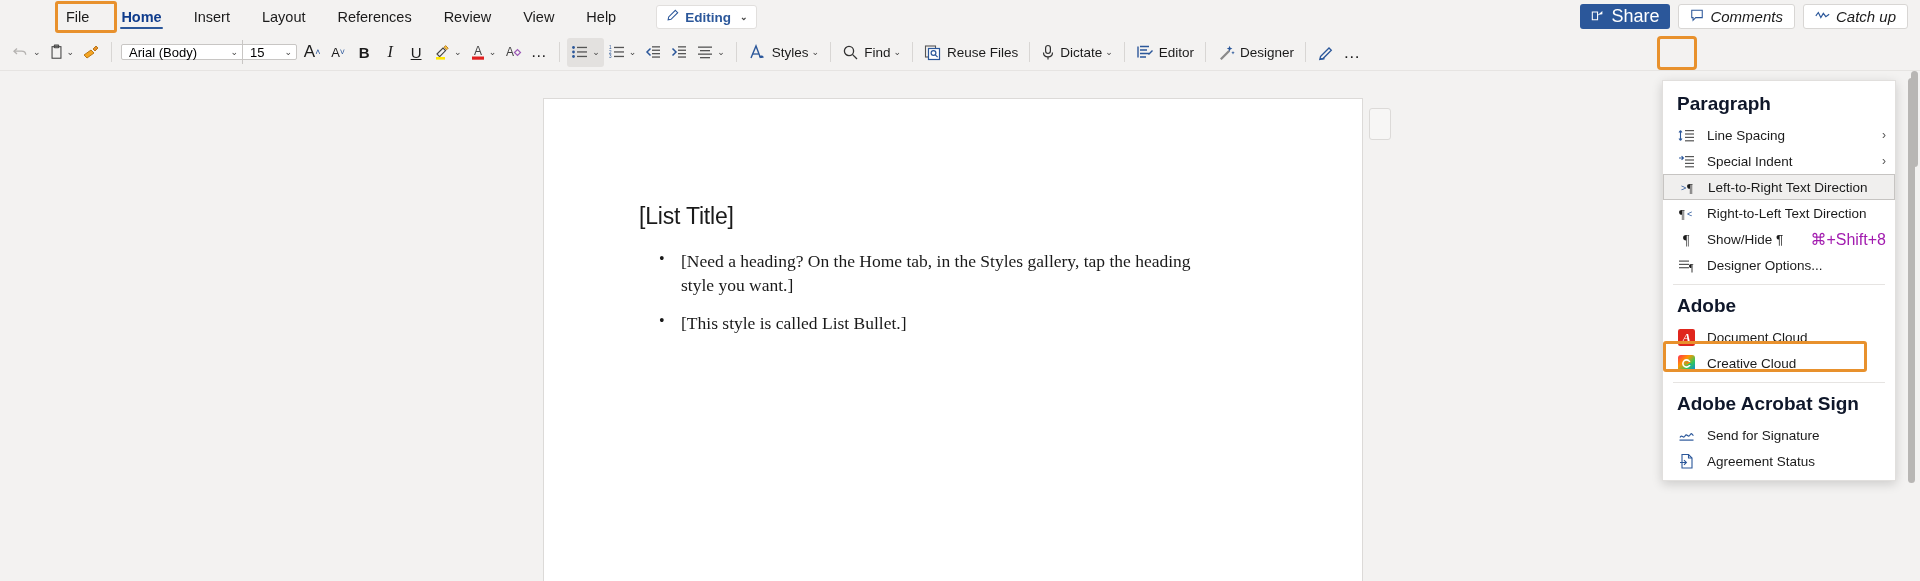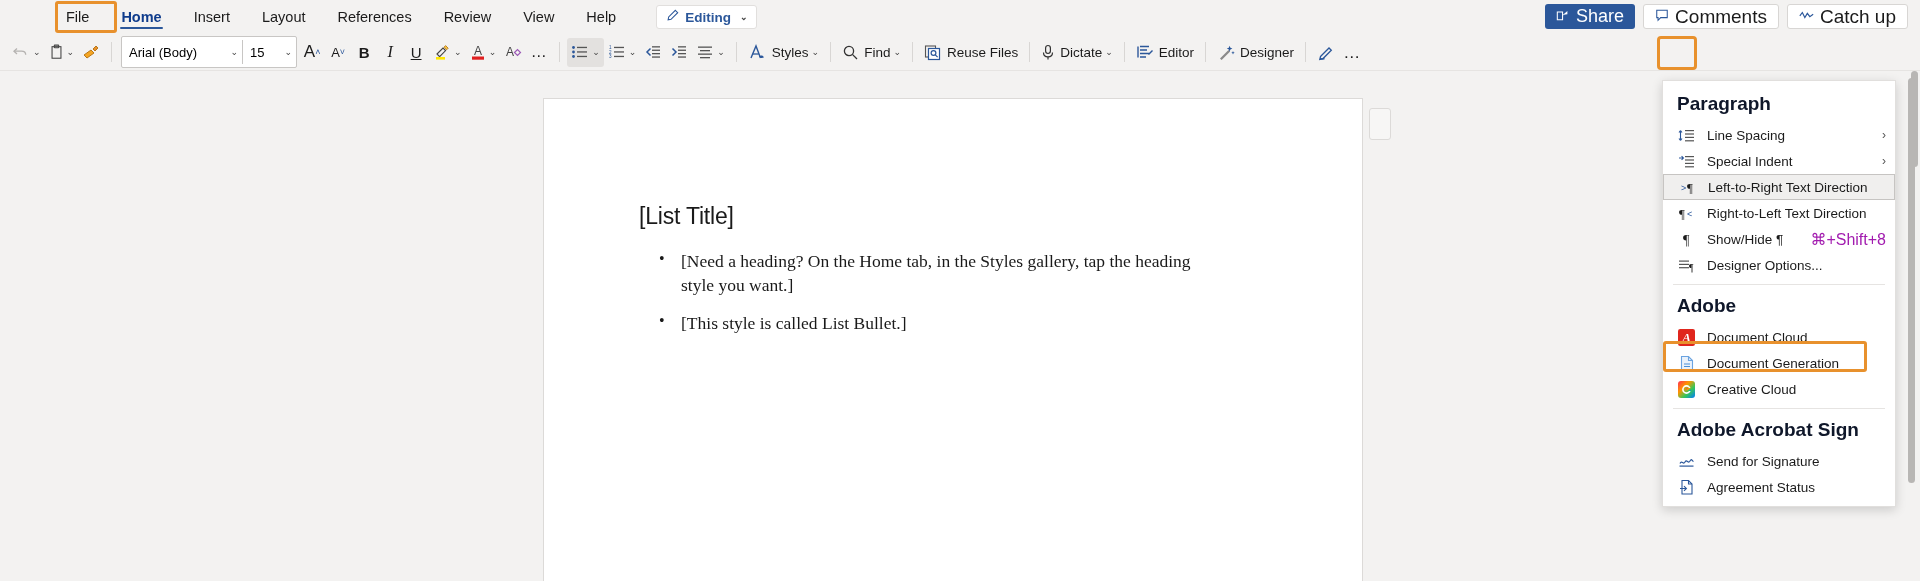--- a/index.html
+++ b/index.html
@@ -48,21 +48,21 @@
     display: flex; align-items: center; gap: 8px;
   }
   .btn-share {
     display: flex; align-items: center; gap: 6px;
     background: #2b579a; color: #fff; border-radius: 3px;
     height: 25px; padding: 0 11px; font-size: 18px; cursor: pointer;
   }
   .btn-plain {
     display: flex; align-items: center; gap: 6px;
     background: #fff; color: #1b1b1b; border: 1px solid #d8d6d4; border-radius: 3px;
-    height: 25px; padding: 0 11px; font-size: 19px; cursor: pointer;
+    height: 25px; padding: 0 11px; font-size: 15px; cursor: pointer; font-style: italic;
   }
   .btn-plain .gl, .btn-share .gl { color: #2b579a; font-size: 13px; }
   .btn-share .gl { color: #fff; }
 
   
   .ribbon {
     position: absolute; top: 34px; left: 0; width: 1920px; height: 37px;
     background: #f3f2f1; border-bottom: 1px solid #e6e4e2;
     display: flex; align-items: center; padding-left: 8px;
   }
@@ -73,21 +73,21 @@
     height: 29px; min-width: 26px; padding: 0 4px;
     border-radius: 3px; cursor: pointer; color: #1b1b1b; font-size: 14px;
   }
   .ri.sel { background: #e3e1df; }
   .ri.disabled { color: #b4b2b0; }
   .ri .lbl { font-size: 13.5px; margin-left: 5px; white-space: nowrap; }
   .chev { font-size: 9px; margin-left: 3px; color: #444; }
   .fontbox {
     display: flex; align-items: center;
     background: #fff; border: 1px solid #c8c6c4; border-radius: 2px;
-    height: 32px; margin: 0 2px;
+    height: 16px; margin: 0 2px;
   }
   .fontname {
     width: 120px; padding: 0 4px 0 7px; font-size: 13px;
     display: flex; align-items: center; justify-content: space-between;
   }
   .fontdiv { width: 1px; height: 24px; background: #c8c6c4; }
   .fontsize {
     width: 53px; padding: 0 4px 0 7px; font-size: 13px;
     display: flex; align-items: center; justify-content: space-between;
   }
@@ -543,30 +543,20 @@
       <div class="menu-div"></div>
       <div class="menu-head">Adobe</div>
       <div class="menu-item">
         <span class="mi-icon">
           <svg width="17" height="17" viewBox="0 0 17 17">
             <rect width="17" height="17" rx="2.2" fill="#e0261d"></rect>
             <text x="8.5" y="13" font-size="13" text-anchor="middle" fill="#fff" font-family="Liberation Serif" font-style="italic" font-weight="bold">A</text>
           </svg>
         </span>
         <span class="mi-label">Document Cloud</span>
-      </div>
-      <div class="menu-item">
-        <span class="mi-icon">
-          <svg width="16" height="17" viewBox="0 0 16 17">
-            <path d="M2.5 1.5h7l4 4v10h-11z" fill="#eaf2fb" stroke="#6ba3e0" stroke-width="1.1"></path>
-            <path d="M9.5 1.5v4h4" fill="none" stroke="#6ba3e0" stroke-width="1.1"></path>
-            <path d="M5 9h6M5 11.5h6" stroke="#4a8fd8" stroke-width="1"></path>
-          </svg>
-        </span>
-        <span class="mi-label">Document Generation</span>
       </div>
       <div class="menu-item">
         <span class="mi-icon">
           <svg width="17" height="17" viewBox="0 0 17 17">
             <defs>
               <linearGradient id="ccg" x1="0" y1="0" x2="1" y2="1">
                 <stop offset="0%" stop-color="#ff2d55"></stop>
                 <stop offset="35%" stop-color="#ff9500"></stop>
                 <stop offset="65%" stop-color="#34c759"></stop>
                 <stop offset="100%" stop-color="#007aff"></stop>

